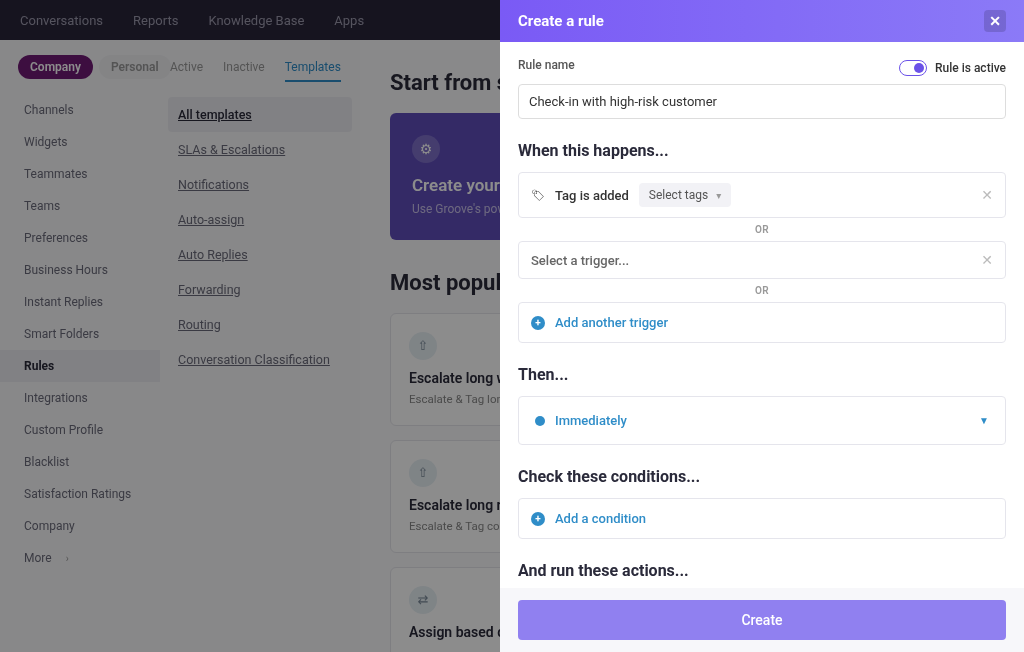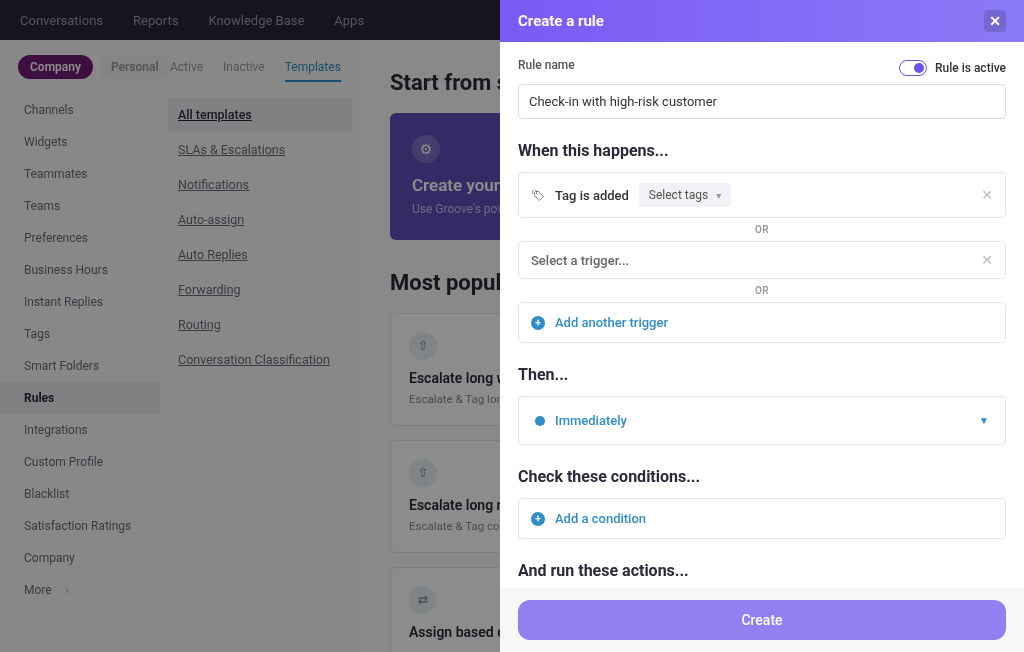--- a/index.html
+++ b/index.html
@@ -43,21 +43,21 @@
 
 
 .overlay { position: absolute; inset: 0; background: rgba(0,0,0,0.45); }
 
 
 .panel { position: absolute; top: 0; right: 0; width: 524px; height: 100%; background: #fff; display: flex; flex-direction: column; }
 .panel-header { background: linear-gradient(90deg, #7a5af5, #8b7af7); height: 42px; display: flex; align-items: center; padding: 0 18px; color: #fff; font-weight: 700; font-size: 15px; justify-content: space-between; }
 .panel-close { width: 22px; height: 22px; background: rgba(0,0,0,0.15); border-radius: 4px; display: flex; align-items: center; justify-content: center; cursor: pointer; color: #fff; font-size: 14px; }
 .panel-body { flex: 1; overflow: auto; padding: 16px 18px; }
 .panel-footer { padding: 12px 18px; background: #f7f7fa; }
-.create-btn { width: 100%; background: #9080f0; color: #fff; border: none; padding: 12px; border-radius: 12px; font-size: 14px; font-weight: 500; cursor: pointer; }
+.create-btn { width: 100%; background: #9080f0; color: #fff; border: none; padding: 12px; border-radius: 4px; font-size: 14px; font-weight: 500; cursor: pointer; }
 
 .field-label { font-size: 12px; color: #555; font-weight: 500; margin-bottom: 6px; display: block; }
 .field-row { display: flex; align-items: center; justify-content: space-between; margin-bottom: 6px; }
 .toggle-wrap { display: flex; align-items: center; gap: 8px; font-size: 12px; color: #333; font-weight: 500; }
 .toggle { width: 28px; height: 16px; background: #fff; border: 1px solid #6b52e8; border-radius: 10px; position: relative; cursor: pointer; }
 .toggle::after { content: ''; position: absolute; width: 10px; height: 10px; background: #6b52e8; border-radius: 50%; top: 2px; right: 2px; }
 
 .text-input { width: 100%; padding: 9px 10px; border: 1px solid #ddd; border-radius: 4px; font-size: 13px; color: #333; }
 .text-input::placeholder { color: #aaa; }
 
@@ -105,21 +105,20 @@
       <div class="seg-btn">Personal</div>
     </div>
     <ul class="nav-list">
       <li class="nav-item">Channels</li>
       <li class="nav-item">Widgets</li>
       <li class="nav-item">Teammates</li>
       <li class="nav-item">Teams</li>
       <li class="nav-item">Preferences</li>
       <li class="nav-item">Business Hours</li>
       <li class="nav-item">Instant Replies</li>
-      <li class="nav-item">Tags</li>
       <li class="nav-item">Smart Folders</li>
       <li class="nav-item active">Rules</li>
       <li class="nav-item">Integrations</li>
       <li class="nav-item">Custom Profile</li>
       <li class="nav-item">Blacklist</li>
       <li class="nav-item">Satisfaction Ratings</li>
       <li class="nav-item">Company</li>
       <li class="nav-item more">
         <span>More</span>
         <span class="chev">›</span>

